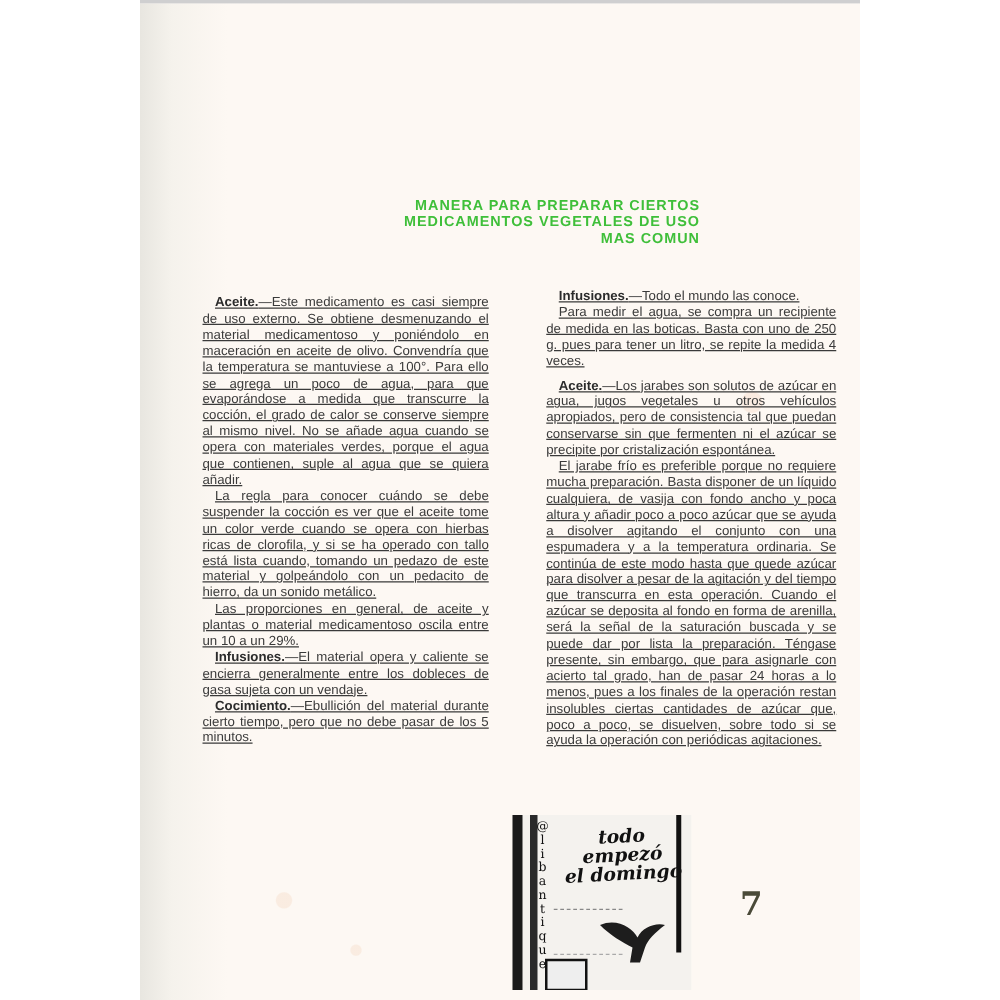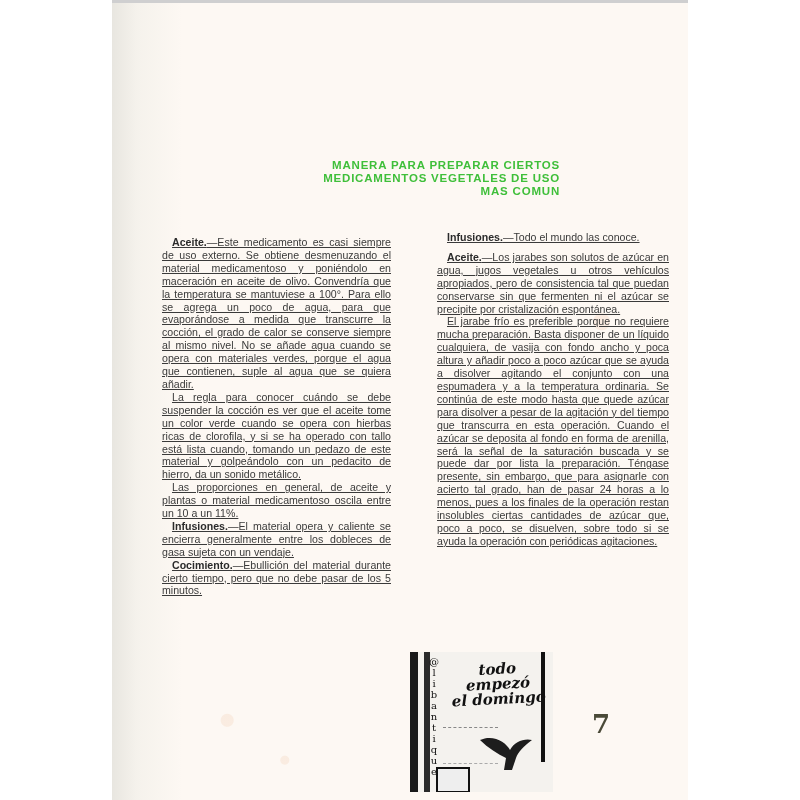--- a/index.html
+++ b/index.html
@@ -69,27 +69,28 @@
 
 <div class="title">
   <div>MANERA PARA PREPARAR CIERTOS</div>
   <div>MEDICAMENTOS VEGETALES DE USO</div>
   <div>MAS COMUN</div>
 </div>
 
 <div class="col col-left">
   <p><b>Aceite.</b><span>—Este medicamento es casi siempre de uso externo. Se obtiene desmenuzando el material medicamentoso y poniéndolo en maceración en aceite de olivo. Convendría que la temperatura se mantuviese a 100°. Para ello se agrega un poco de agua, para que evaporándose a medida que transcurre la cocción, el grado de calor se conserve siempre al mismo nivel. No se añade agua cuando se opera con materiales verdes, porque el agua que contienen, suple al agua que se quiera añadir.</span></p>
   <p>La regla para conocer cuándo se debe suspender la cocción es ver que el aceite tome un color verde cuando se opera con hierbas ricas de clorofila, y si se ha operado con tallo está lista cuando, tomando un pedazo de este material y golpeándolo con un pedacito de hierro, da un sonido metálico.</p>
-  <p>Las proporciones en general, de aceite y plantas o material medicamentoso oscila entre un 10 a un 11%.</p>
+  <p>Las proporciones en general, de aceite y plantas o material medicamentoso oscila entre un 10 a un 29%.</p>
   <p><b>Infusiones.</b><span>—El material opera y caliente se encierra generalmente entre los dobleces de gasa sujeta con un vendaje.</span></p>
   <p><b>Cocimiento.</b><span>—Ebullición del material durante cierto tiempo, pero que no debe pasar de los 5 minutos.</span></p>
 </div>
 
 <div class="col col-right">
   <p><b>Infusiones.</b><span>—Todo el mundo las conoce.</span></p>
+  <p>Para medir el agua, se compra un recipiente de medida en las boticas. Basta con uno de 250 g. pues para tener un litro, se repite la medida 4 veces.</p>
   <p class="gap"><b>Aceite.</b><span>—Los jarabes son solutos de azúcar en agua, jugos vegetales u otros vehículos apropiados, pero de consistencia tal que puedan conservarse sin que fermenten ni el azúcar se precipite por cristalización espontánea.</span></p>
   <p>El jarabe frío es preferible porque no requiere mucha preparación. Basta disponer de un líquido cualquiera, de vasija con fondo ancho y poca altura y añadir poco a poco azúcar que se ayuda a disolver agitando el conjunto con una espumadera y a la temperatura ordinaria. Se continúa de este modo hasta que quede azúcar para disolver a pesar de la agitación y del tiempo que transcurra en esta operación. Cuando el azúcar se deposita al fondo en forma de arenilla, será la señal de la saturación buscada y se puede dar por lista la preparación. Téngase presente, sin embargo, que para asignarle con acierto tal grado, han de pasar 24 horas a lo menos, pues a los finales de la operación restan insolubles ciertas cantidades de azúcar que, poco a poco, se disuelven, sobre todo si se ayuda la operación con periódicas agitaciones.</p>
 </div>
 
 <div class="illustration">
   <div class="frame"></div>
   <div class="vert-text">@<br>l<br>i<br>b<br>a<br>n<br>t<br>i<br>q<br>u<br>e</div>
   <div class="script">
     <div>todo empezó</div>
     <div>el domingo</div>

